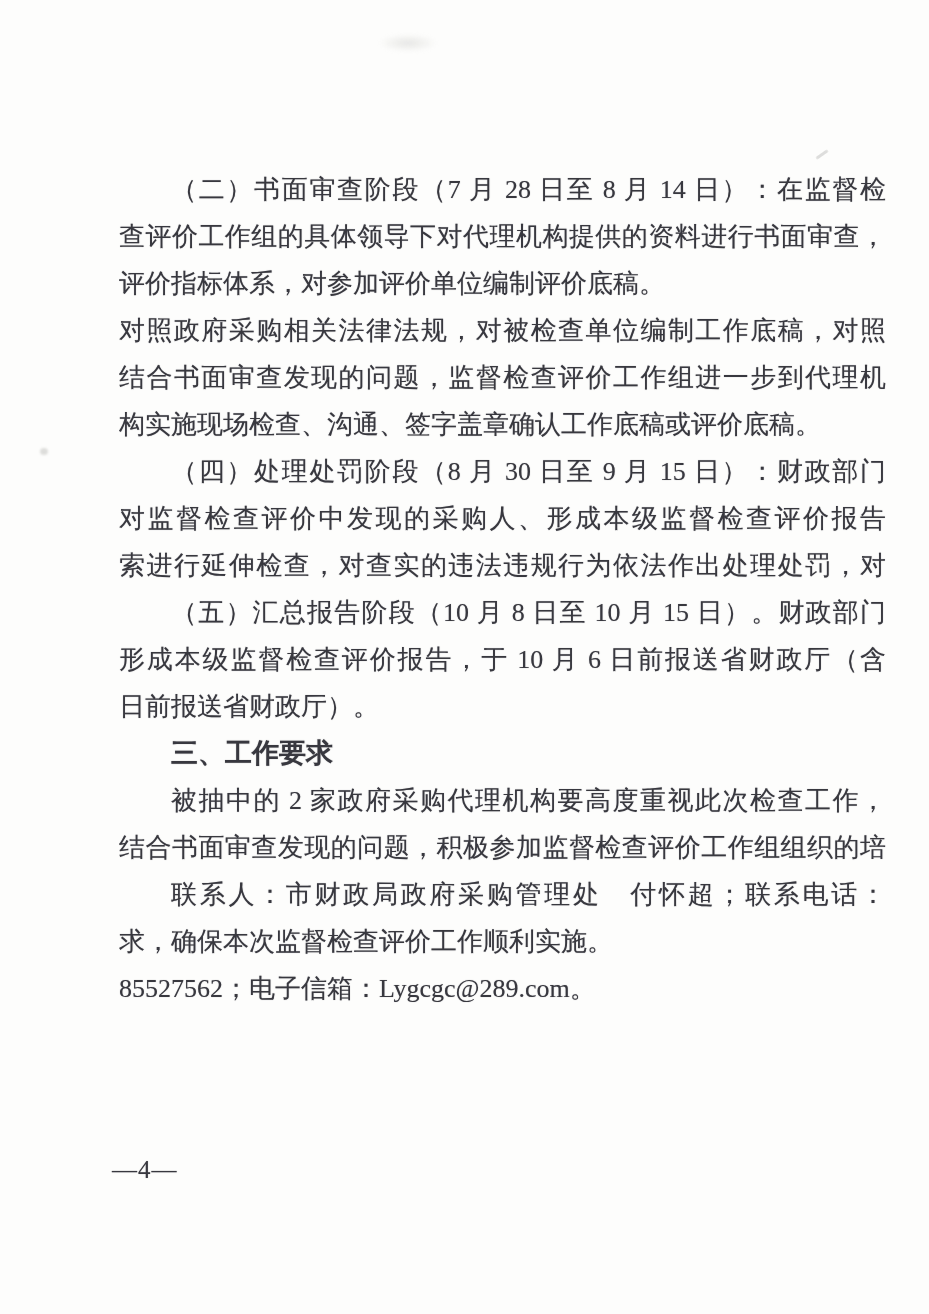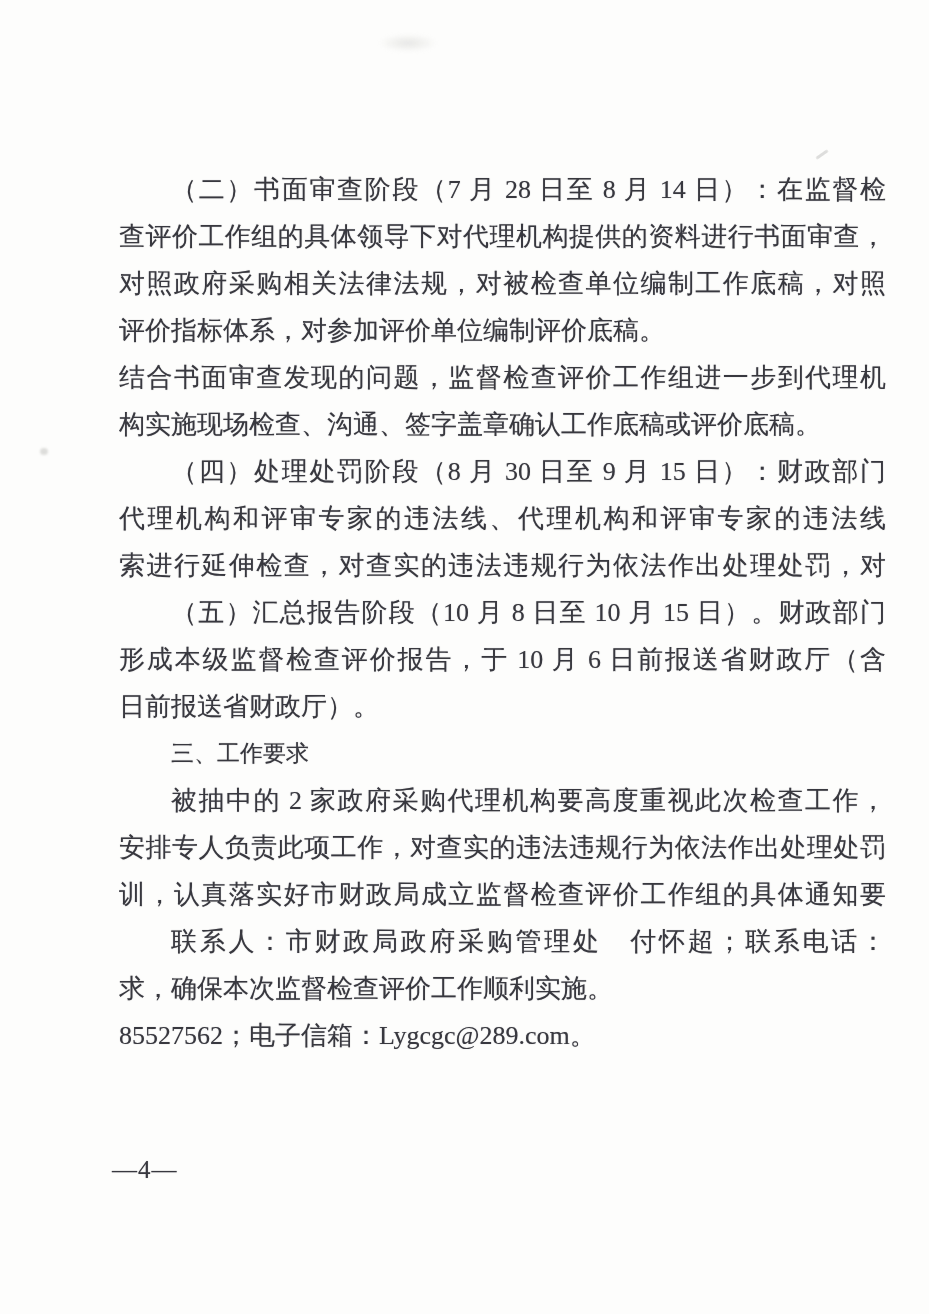--- a/index.html
+++ b/index.html
@@ -37,22 +37,22 @@
     overflow: hidden;
   }
   .line.fill {
     text-align-last: justify;
   }
   .line.indent {
     text-indent: 52px;
   }
   .line.heading {
     font-family: "Liberation Sans", "DejaVu Sans", sans-serif;
-    font-weight: 400;
-    font-size: 23px;
+    font-weight: 700;
+    font-size: 27px;
     text-shadow: 0 0 1px rgba(40, 40, 46, 0.5);
   }
   .page-number {
     position: absolute;
     left: 112px;
     top: 1150px;
     height: 40px;
     line-height: 40px;
     font-family: "Liberation Serif", "DejaVu Serif", serif;
     font-size: 25px;
@@ -99,33 +99,32 @@
 <body>
 
 <div class="scan-page">
   <div class="artifact smudge-top"></div>
   <div class="artifact tick-right"></div>
   <div class="artifact dot-left"></div>
 
   <div class="text-block">
       <div class="line indent fill">（二）书面审查阶段（7 月 28 日至 8 月 14 日）：在监督检</div>
       <div class="line fill">查评价工作组的具体领导下对代理机构提供的资料进行书面审查，</div>
+      <div class="line">评价指标体系，对参加评价单位编制评价底稿。</div>
       <div class="line fill">对照政府采购相关法律法规，对被检查单位编制工作底稿，对照</div>
-      <div class="line">评价指标体系，对参加评价单位编制评价底稿。</div>
       <div class="line fill">结合书面审查发现的问题，监督检查评价工作组进一步到代理机</div>
       <div class="line">构实施现场检查、沟通、签字盖章确认工作底稿或评价底稿。</div>
       <div class="line indent fill">（四）处理处罚阶段（8 月 30 日至 9 月 15 日）：财政部门</div>
-      <div class="line fill">代理机构和评审专家的违法线、代理机构和评审专家的违法线</div>
+      <div class="line fill">对监督检查评价中发现的采购人、形成本级监督检查评价报告</div>
       <div class="line fill">索进行延伸检查，对查实的违法违规行为依法作出处理处罚，对</div>
       <div class="line indent fill">（五）汇总报告阶段（10 月 8 日至 10 月 15 日）。财政部门</div>
       <div class="line fill">形成本级监督检查评价报告，于 10 月 6 日前报送省财政厅（含</div>
       <div class="line">日前报送省财政厅）。</div>
       <div class="line indent heading">三、工作要求</div>
       <div class="line indent fill">被抽中的 2 家政府采购代理机构要高度重视此次检查工作，</div>
-      <div class="line fill">安排专人负责此项工作，对查实的违法违规行为依法作出处理处罚</div>
-      <div class="line fill">训，认真落实好市财政局成立监督检查评价工作组的具体通知要</div>
+      <div class="line fill">结合书面审查发现的问题，积极参加监督检查评价工作组组织的培</div>
       <div class="line indent fill">联系人：市财政局政府采购管理处　付怀超；联系电话：</div>
       <div class="line">求，确保本次监督检查评价工作顺利实施。</div>
       <div class="line">85527562；电子信箱：Lygcgc@289.com。</div>
     </div>
 
   <div class="page-number">—4—</div>
 </div>
 
 </body></html>

